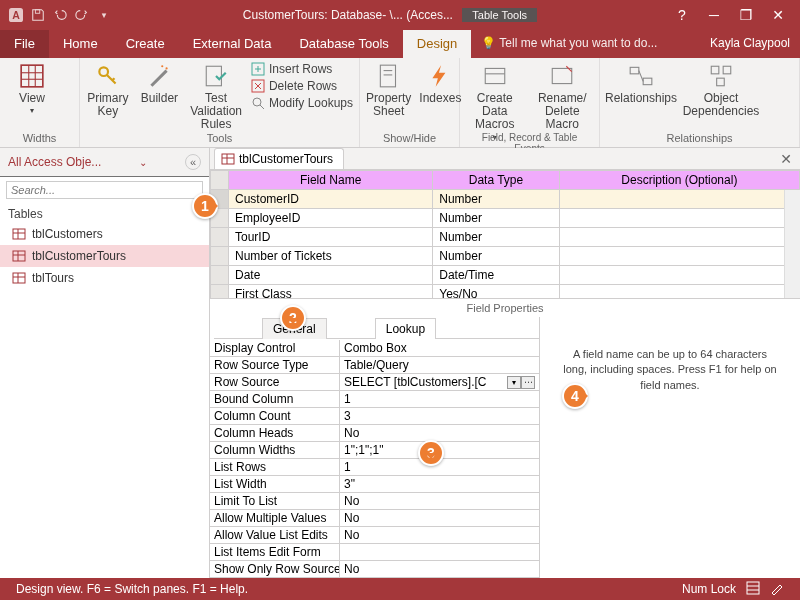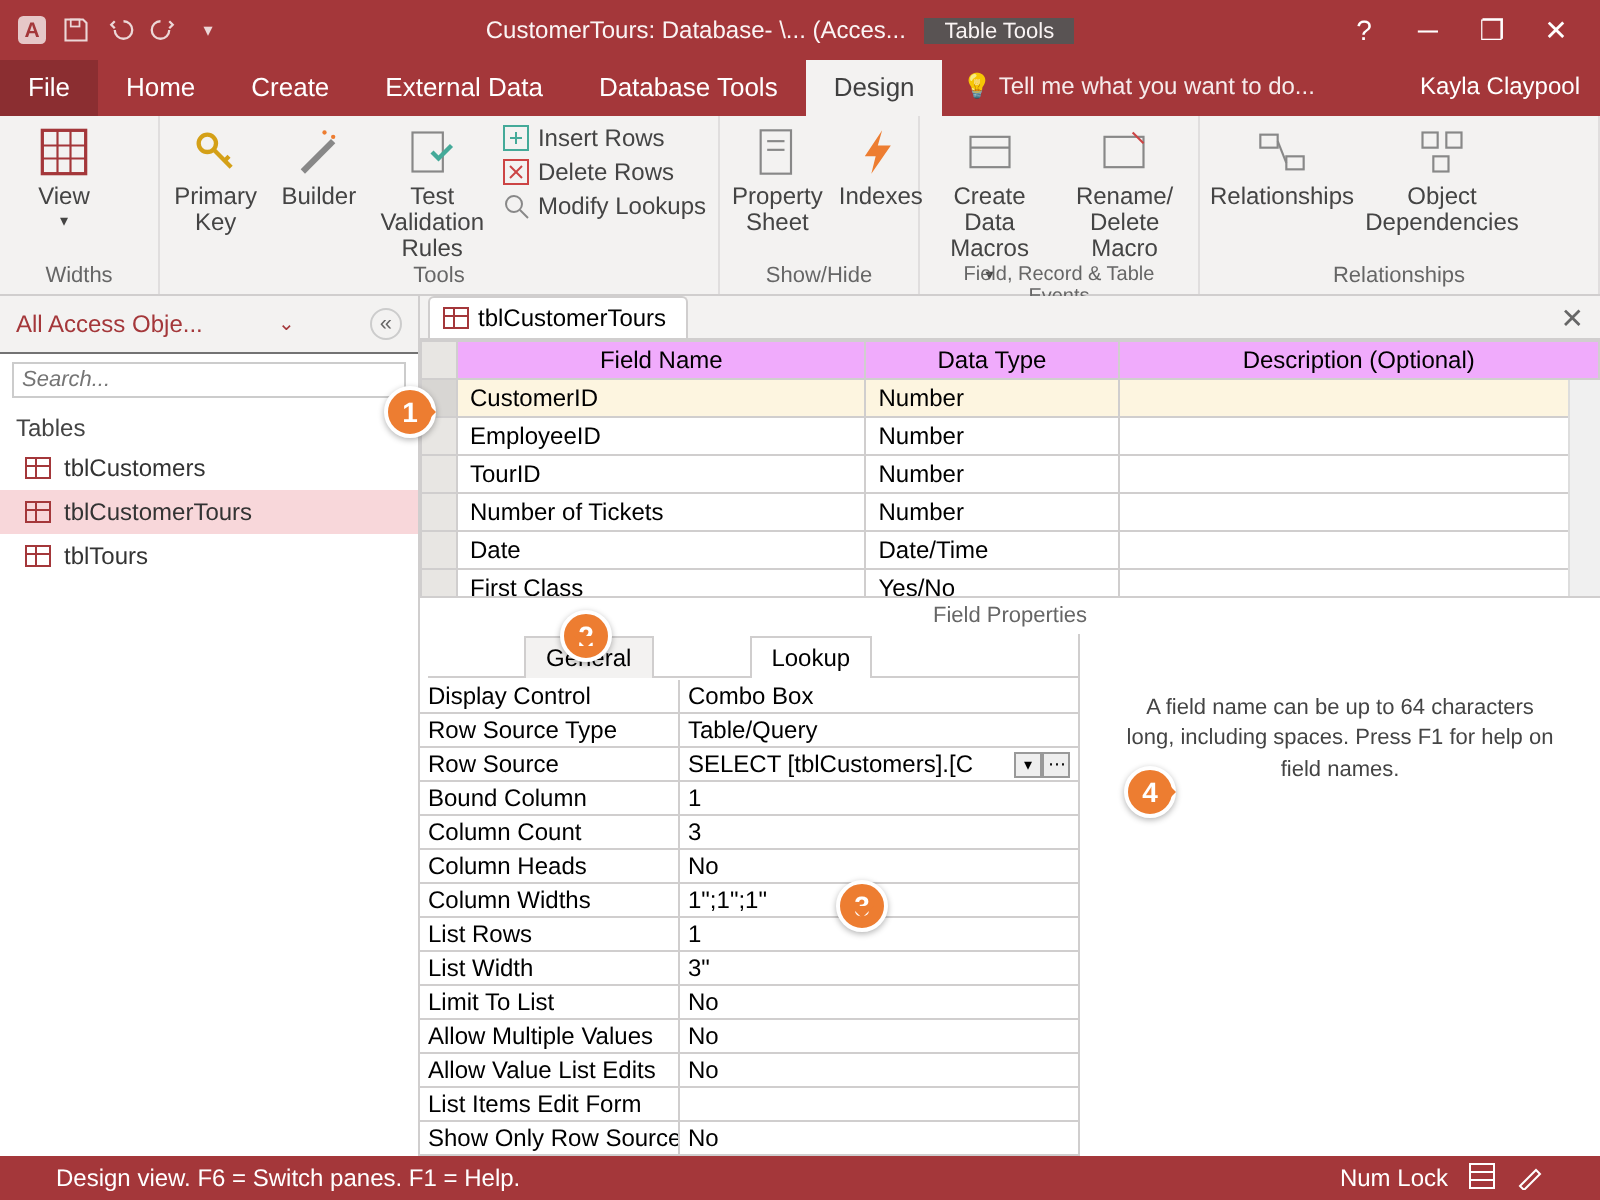--- a/index.html
+++ b/index.html
@@ -8,21 +8,21 @@
 .titlebar .qat { display: flex; gap: 6px; align-items: center; }
 .titlebar .qat span { width: 16px; height: 16px; display: flex; align-items: center; justify-content: center; opacity: .8; }
 .titlebar .qat svg { width: 14px; height: 14px; fill: #fff; }
 .titlebar .titletext { flex: 1; text-align: center; font-size: 12px; opacity: .95; white-space: nowrap; overflow: hidden; text-overflow: ellipsis; padding: 0 8px;}
 .tabletools { background: #555; padding: 1px 10px; font-size: 11px; margin-left: 6px; }
 .winbtns { display: flex; gap: 4px; align-items: center; }
 .winbtns span { width: 28px; height: 20px; display: flex; align-items: center; justify-content: center; font-size: 14px; color:#fff;}
 .menubar { background: #a4373a; height: 28px; display: flex; align-items: stretch; color: #fff; }
 .menubar .mi { padding: 6px 14px; font-size: 13px; cursor: pointer; }
 .menubar .mi.file { background: #8b2e31; }
-.menubar .mi.active { background: #f3f2f1; color: #404040; }
+.menubar .mi.active { background: #f3f2f1; color: #a16207; }
 .menubar .tell { flex: 1; padding: 6px 10px; font-size: 12px; opacity: .9; white-space: nowrap; overflow: hidden; text-overflow: ellipsis;}
 .menubar .user { padding: 6px 10px; font-size: 12px; }
 .ribbon { background: #f3f2f1; height: 90px; border-bottom: 1px solid #d0cece; display: flex; }
 .rgroup { border-right: 1px solid #e0dede; display: flex; flex-direction: column; justify-content: space-between; padding: 4px 6px 2px; }
 .rgroup .items { display: flex; align-items: flex-start; gap: 8px; height: 70px;}
 .rgroup .label { text-align: center; font-size: 11px; color: #666; padding-bottom: 1px;}
 .ritem { display: flex; flex-direction: column; align-items: center; gap: 2px; width: 52px; font-size: 11px; text-align: center; color: #444; cursor: pointer; line-height: 1.1;}
 .ritem .ico { width: 28px; height: 28px; display: flex; align-items: center; justify-content: center; }
 .ritem svg { width: 26px; height: 26px; }
 .smallrow { display: flex; flex-direction: column; gap: 3px; justify-content: center; }
@@ -57,21 +57,21 @@
 .proptabs { display: flex; border-bottom: 1px solid #d0cece; font-size: 11px; margin-left:4px;}
 .proptabs .pt { padding: 3px 10px; border: 1px solid #d0cece; border-bottom: none; cursor: pointer; background:#f3f2f1; position:relative;top:1px;margin-left:48px;}
 .proptabs .pt.active { background: #fff; }
 .proplist { font-size: 11px; border-top:1px solid #fff;}
 .proplist .prow { display: flex; border-bottom: 1px solid #d0cece; height: 17px; }
 .proplist .pname { width: 130px; padding: 1px 4px; border-right: 1px solid #d0cece; background: #fff; white-space:nowrap; overflow:hidden;}
 .proplist .pval { flex: 1; padding: 1px 4px; display: flex; align-items: center; white-space:nowrap; overflow:hidden;}
 .proplist .pval .dd { margin-left: auto; width: 14px; height: 13px; border: 1px solid #999; background:#eee; display:flex;align-items:center;justify-content:center;font-size:8px;}
 .proplist .pval .build { width: 14px; height: 13px; border: 1px solid #999; background:#eee; display:flex;align-items:center;justify-content:center;font-size:9px;letter-spacing:-1px;}
 .fieldprops .right { flex: 1; padding: 30px 20px; font-size: 11px; color: #444; text-align: center; line-height:1.4;}
-.statusbar { height: 22px; background: #a4373a; color: #fff; display: flex; align-items: center; padding: 0 28px; font-size: 11px; }
+.statusbar { height: 22px; background: #a4373a; color: #fff; display: flex; align-items: center; padding: 0 16px; font-size: 11px; }
 .statusbar .sbtext { flex: 1; }
 .statusbar .sbright { display: flex; gap: 10px; align-items: center; }
 .callout { position: absolute; width: 26px; height: 26px; background: #ed7d31; border-radius: 50%; color: #fff; font-weight: bold; font-size: 14px; display: flex; align-items: center; justify-content: center; z-index: 100; border:2px solid #fff; box-shadow: 0 1px 3px rgba(0,0,0,.3);}
 .callout::after { content:''; position:absolute; right:-8px; top:50%; transform:translateY(-50%); border:6px solid transparent; border-left-color:#ed7d31;}
 .callout.down::after { right:auto; bottom:-8px; left:50%; transform:translateX(-50%); border:6px solid transparent; border-top-color:#ed7d31;}
 .navicon { fill:#a4373a; }
 </style>
 </head>
 <body>
 

